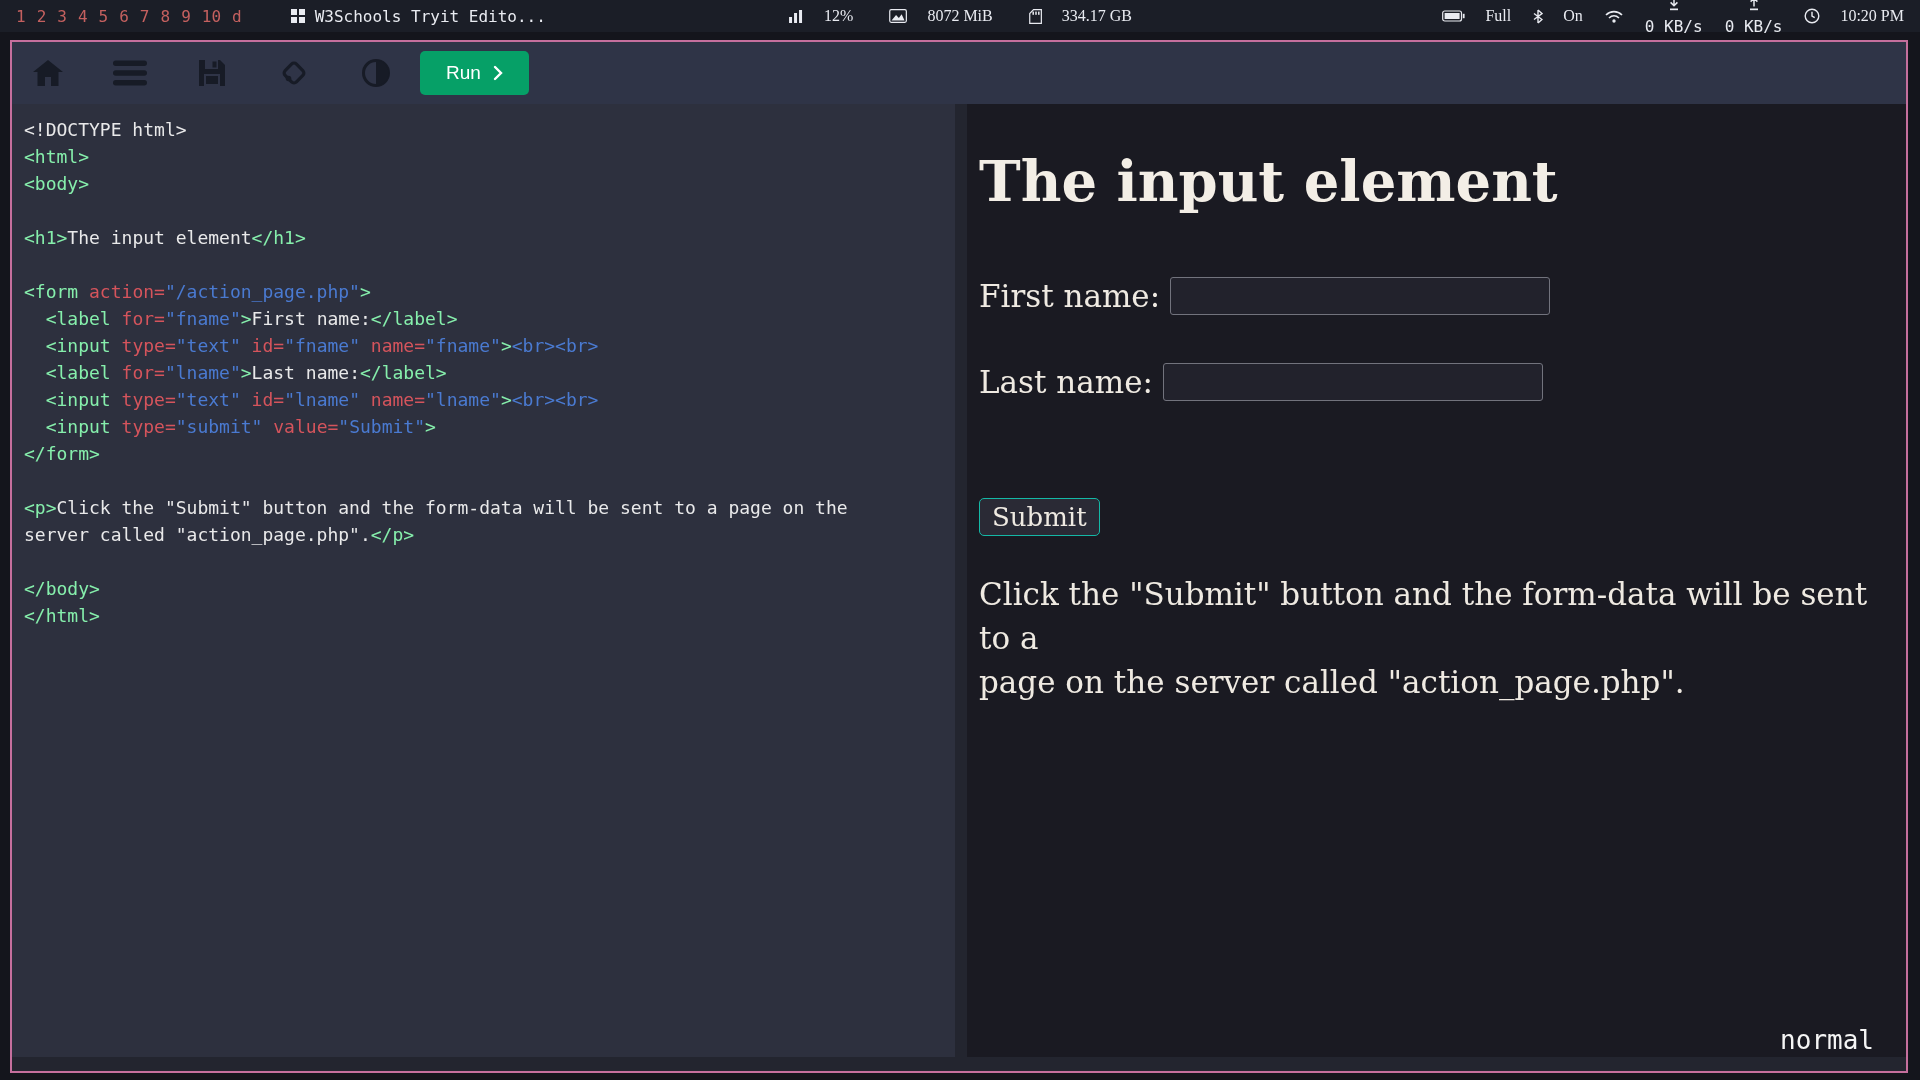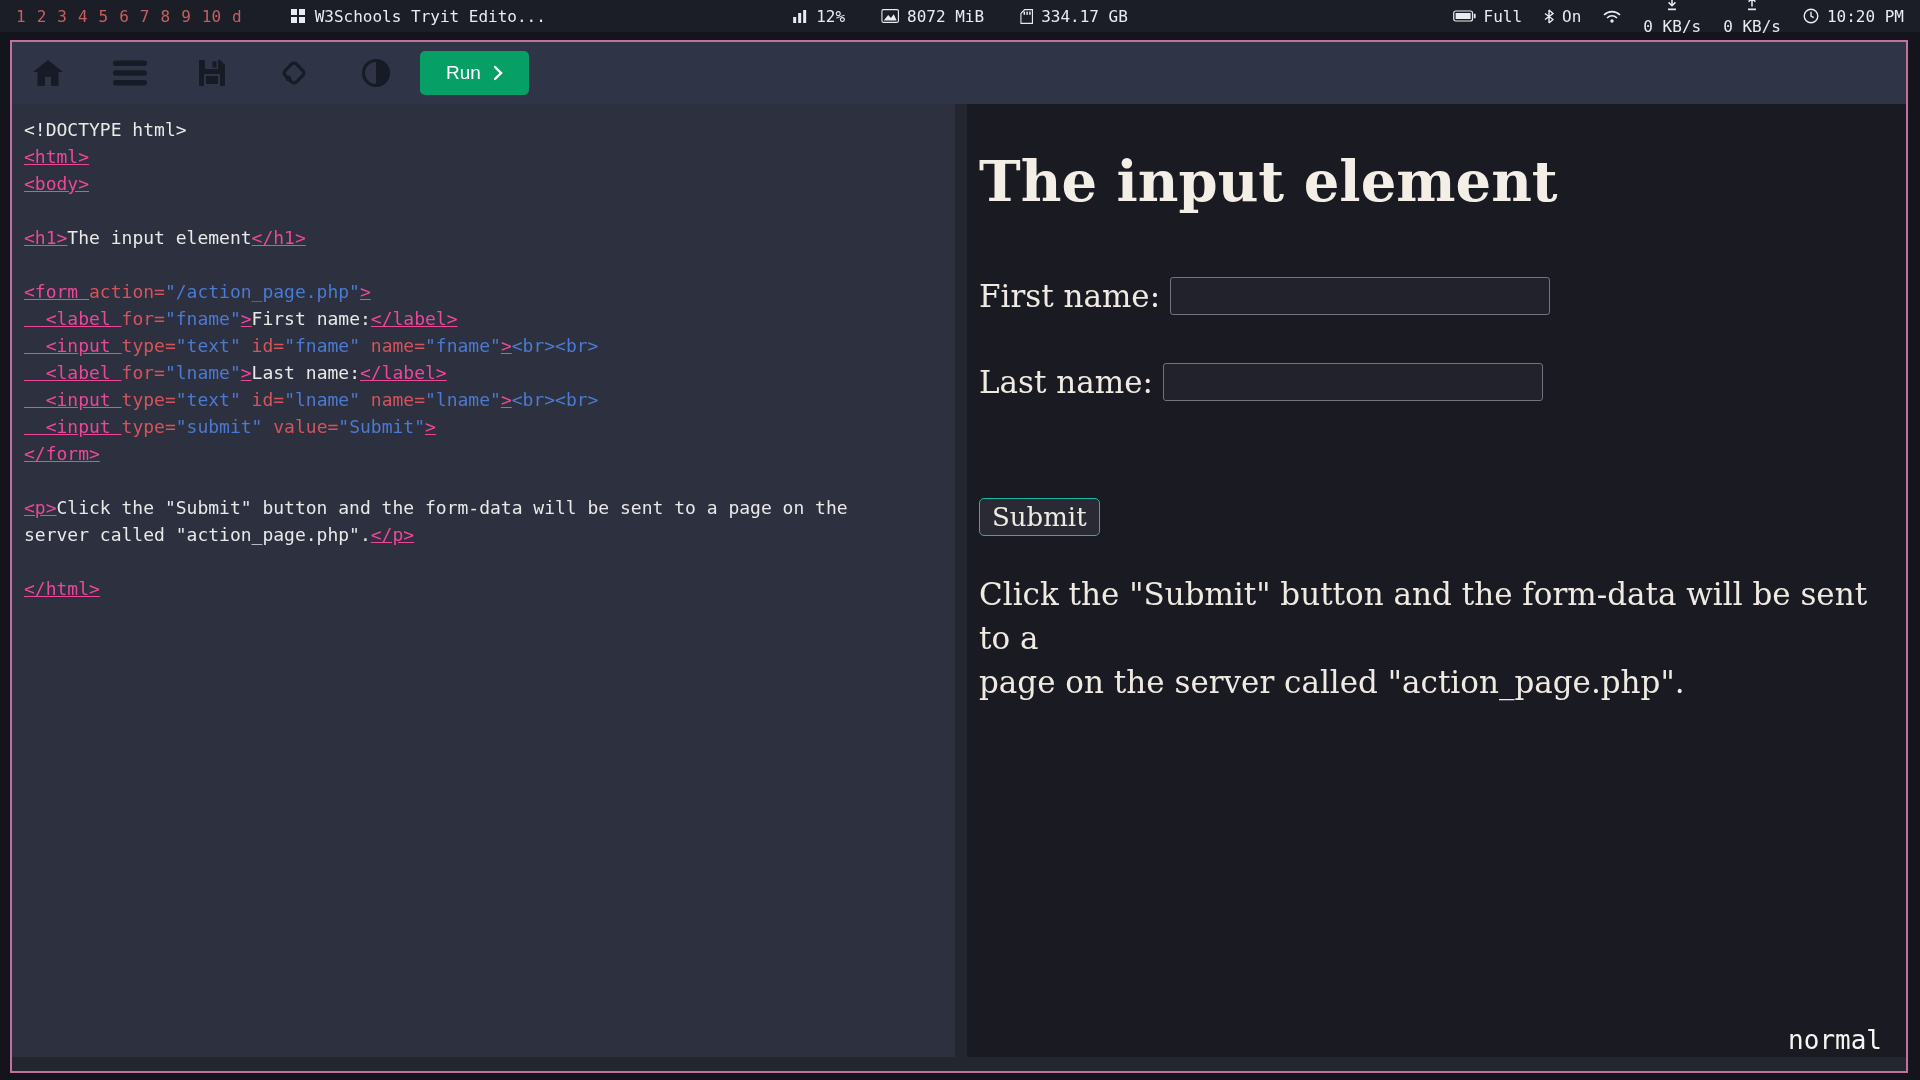--- a/index.html
+++ b/index.html
@@ -9,21 +9,21 @@
   .topbar {
     position:absolute; top:0; left:0; width:1920px; height:32px;
     background:#1b1e27; color:#e9ebf1;
     font-family:"DejaVu Sans Mono", monospace; font-size:16px;
     display:flex; align-items:center; padding:0 16px;
   }
   .ws-list { display:flex; align-items:center; }
   .ws-item { color:#c4605f; margin-right:11px; }
   .win-title { display:flex; align-items:center; gap:10px; margin-left:38px; white-space:nowrap; }
   .stats { position:absolute; left:50%; transform:translateX(-50%); display:flex; align-items:center; gap:36px; }
-  .stat, .tb-item { display:flex; align-items:center; gap:8px; white-space:nowrap; }
+  .stat, .tb-item { display:flex; align-items:center; gap:20px; white-space:nowrap;font-family:Liberation Serif, serif; }
   .topbar-right { margin-left:auto; display:flex; align-items:center; gap:22px; }
   .net-item { display:flex; align-items:center; gap:6px;flex-direction:column; }
   .topbar svg { display:block; }
 
   
   .window {
     position:absolute; left:10px; top:40px; width:1898px; height:1033px;
     border:2px solid #c56f9d; background:#23252f;
     display:flex; flex-direction:column;
   }
@@ -47,21 +47,21 @@
 
   
   .panes { flex:1; min-height:0; display:flex; margin-bottom:14px; }
   .editor-pane {
     width:943px; flex:0 0 943px; background:#2d303e; overflow:hidden;
     padding:12px 0 0 12px;
     font-family:"DejaVu Sans Mono", monospace; font-size:18px; line-height:27px;
   }
   .code-line { white-space:pre; }
   .tok-pln { color:#e9e9ea; }
-  .tok-tag { color:#ec4899;text-decoration:underline; }
+  .tok-tag { color:#86efac; }
   .tok-att { color:#d5545c; }
   .tok-val { color:#4a7ad1; }
   .tok-brr { color:#4a7ad1; }
   .divider { width:12px; flex:0 0 12px; background:#23252f; cursor:col-resize; }
   .result-pane {
     flex:1; background:#1a1a22; position:relative; overflow:hidden;
     padding:0 14px 0 12px; color:#efeae2;
     font-family:"DejaVu Serif", serif;
   }
   .result-pane h1 {
@@ -76,21 +76,21 @@
   }
   .submit-btn {
     margin-top:50px; height:38px; padding:0 12px;
     background:#2a2a35; border:1px solid #14b8a6; border-radius:5px;
     color:#efeae2; font-family:"DejaVu Serif", serif; font-size:26px; cursor:pointer;
     display:inline-flex; align-items:center;
   }
   .result-para { margin-top:36px; font-size:31px; line-height:44px; }
   .result-para span { display:block; }
   .mode-indicator {
-    position:absolute; right:24px; bottom:2px;
+    position:absolute; right:32px; bottom:2px;
     font-family:"DejaVu Sans Mono", monospace; font-size:26px; color:#f5f5f5;
   }
 </style>
 </head>
 <body>
 
 <div class="topbar">
   <div class="ws-list">
       <span class="ws-item">1</span>
       <span class="ws-item">2</span>
@@ -248,20 +248,21 @@
           <div class="code-line"><span class="tok-tag">  &lt;label </span><span class="tok-att">for=</span><span class="tok-val">"fname"</span><span class="tok-tag">&gt;</span><span class="tok-pln">First name:</span><span class="tok-tag">&lt;/label&gt;</span></div>
           <div class="code-line"><span class="tok-tag">  &lt;input </span><span class="tok-att">type=</span><span class="tok-val">"text"</span><span class="tok-pln"> </span><span class="tok-att">id=</span><span class="tok-val">"fname"</span><span class="tok-pln"> </span><span class="tok-att">name=</span><span class="tok-val">"fname"</span><span class="tok-tag">&gt;</span><span class="tok-brr">&lt;br&gt;&lt;br&gt;</span></div>
           <div class="code-line"><span class="tok-tag">  &lt;label </span><span class="tok-att">for=</span><span class="tok-val">"lname"</span><span class="tok-tag">&gt;</span><span class="tok-pln">Last name:</span><span class="tok-tag">&lt;/label&gt;</span></div>
           <div class="code-line"><span class="tok-tag">  &lt;input </span><span class="tok-att">type=</span><span class="tok-val">"text"</span><span class="tok-pln"> </span><span class="tok-att">id=</span><span class="tok-val">"lname"</span><span class="tok-pln"> </span><span class="tok-att">name=</span><span class="tok-val">"lname"</span><span class="tok-tag">&gt;</span><span class="tok-brr">&lt;br&gt;&lt;br&gt;</span></div>
           <div class="code-line"><span class="tok-tag">  &lt;input </span><span class="tok-att">type=</span><span class="tok-val">"submit"</span><span class="tok-pln"> </span><span class="tok-att">value=</span><span class="tok-val">"Submit"</span><span class="tok-tag">&gt;</span></div>
           <div class="code-line"><span class="tok-tag">&lt;/form&gt;</span></div>
           <div class="code-line">&nbsp;</div>
           <div class="code-line"><span class="tok-tag">&lt;p&gt;</span><span class="tok-pln">Click the "Submit" button and the form-data will be sent to a page on the</span></div>
           <div class="code-line"><span class="tok-pln">server called "action_page.php".</span><span class="tok-tag">&lt;/p&gt;</span></div>
           <div class="code-line">&nbsp;</div>
+          <div class="code-line"><span class="tok-tag">&lt;/body&gt;</span></div>
           <div class="code-line"><span class="tok-tag">&lt;/html&gt;</span></div>
         </div>
     </div>
 
     <div class="divider"></div>
 
     <div class="result-pane">
       <h1>The input element</h1>
 
       <div class="form-row">

